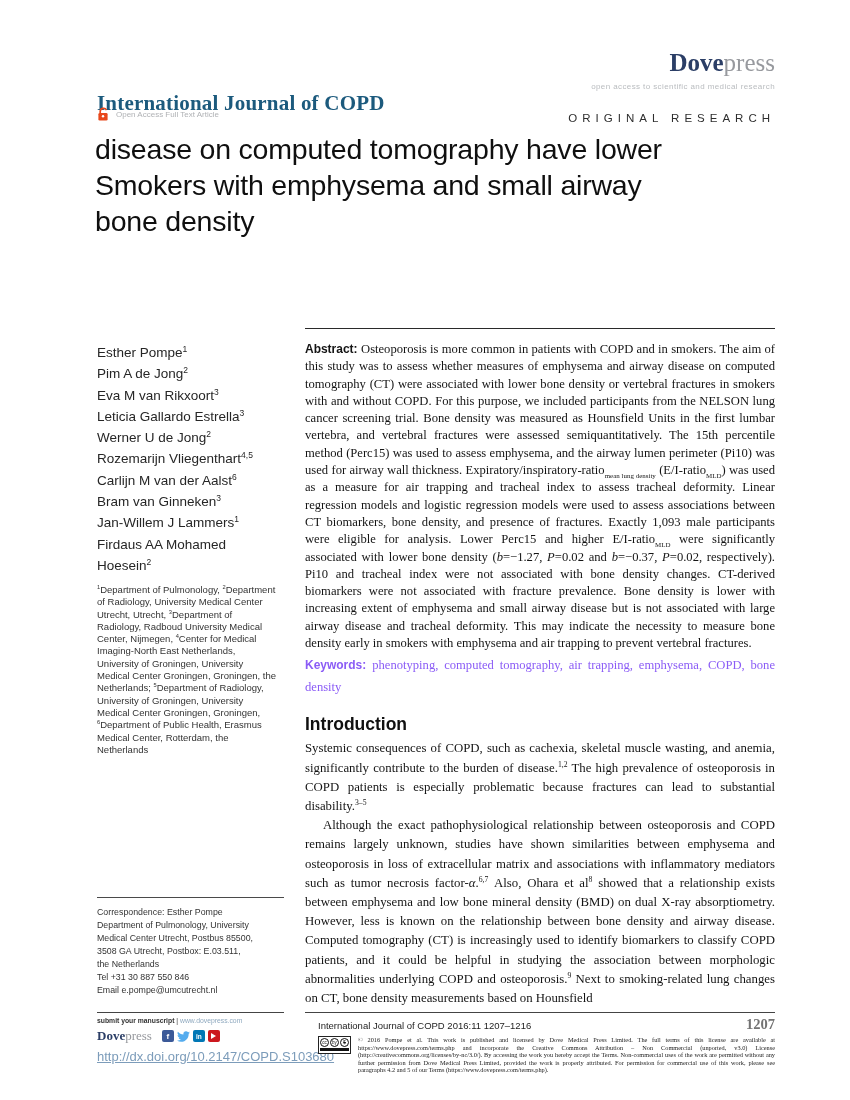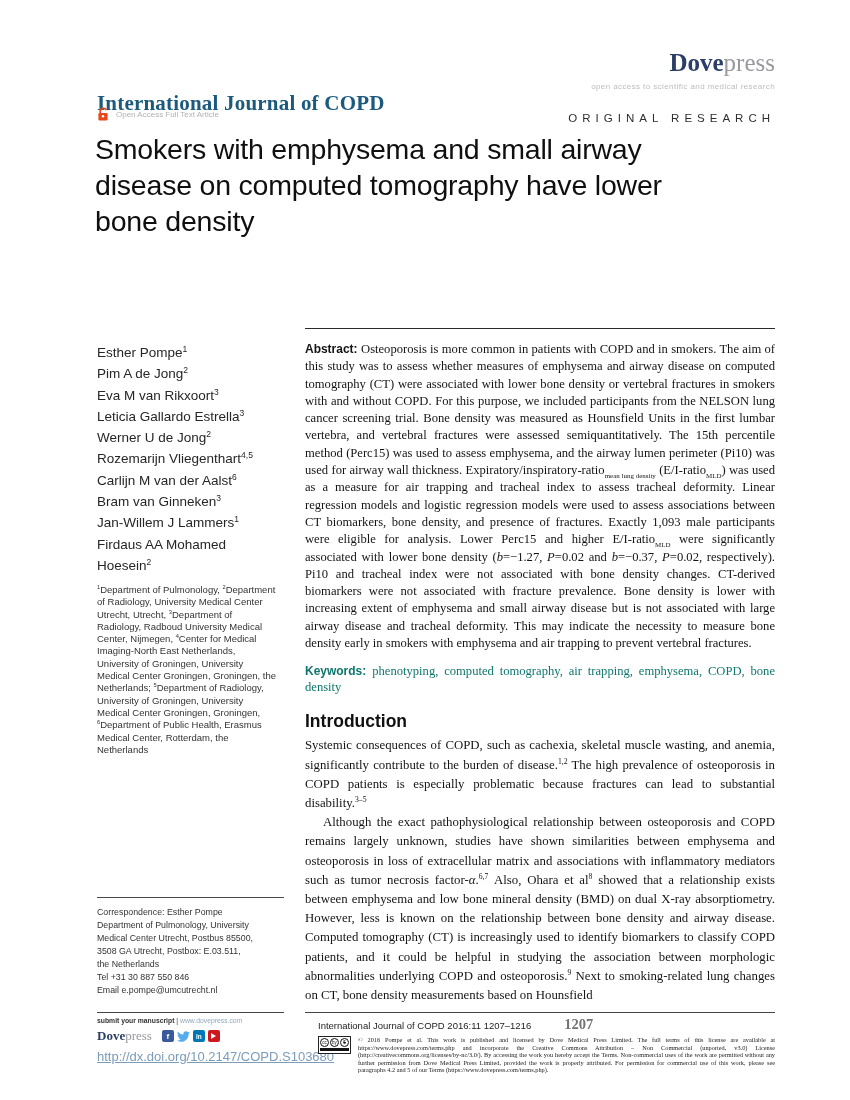--- a/index.html
+++ b/index.html
@@ -31,21 +31,21 @@
                 font-size:9.5px;line-height:12.3px;color:#333;}
   .affiliations sup{font-size:6.5px;line-height:0;}
   .correspondence{position:absolute;left:97px;top:897px;width:187px;border-top:1px solid #4a4a4a;
                   padding-top:8px;font-family:"Liberation Sans",sans-serif;font-size:8.8px;
                   line-height:13px;color:#333;}
 
   
   .right-col{position:absolute;left:305px;top:328px;width:470px;}
   .col-rule{border-top:1px solid #2a2a2a;height:0;}
   .abstract{margin-top:12px;font-size:12.6px;line-height:17.3px;text-align:justify;color:#141414;}
-  .keywords{margin-top:11px;font-size:12.6px;line-height:16px;text-align:justify;color:#0f766e;}
+  .keywords{margin-top:2px;font-size:12.6px;line-height:22px;text-align:justify;color:#8b5cf6;}
   .runs .b{font-family:"Liberation Sans",sans-serif;font-weight:bold;font-size:.95em;}
   .runs .i{font-style:italic;}
   .runs sub{font-size:.55em;line-height:0;}
   .runs sup{font-size:.6em;line-height:0;}
   .intro-h{margin:16px 0 4px 0;font-family:"Liberation Sans",sans-serif;font-weight:bold;
            font-size:17.5px;color:#101010;}
   .intro-p{margin:0;font-size:12.8px;line-height:19.2px;text-align:justify;color:#141414;}
   .intro-p.indent{text-indent:18px;}
 
   
@@ -64,21 +64,21 @@
            font-family:"Liberation Sans",sans-serif;}
   .fb{background:#3b5998;}
   .li{background:#0077b5;font-size:6.5px;}
   .yt{background:#cc181e;}
   .yt .tri{width:0;height:0;border-left:5px solid #fff;border-top:3px solid transparent;
            border-bottom:3px solid transparent;}
   .doi-line{margin-top:5px;font-size:13px;color:#7c9cba;text-decoration:underline;}
 
   .footer-right{position:absolute;left:305px;top:1012px;width:470px;border-top:1px solid #444;
                 padding-top:3px;}
-  .ref-row{display:flex;justify-content:flex-start;align-items:baseline;padding-left:13px;}
+  .ref-row{display:flex;justify-content:space-between;align-items:baseline;padding-left:13px;}
   .journal-ref{font-family:"Liberation Sans",sans-serif;font-size:9.5px;color:#1d1d1d;}
   .page-num{font-family:"Liberation Serif",serif;font-weight:bold;font-size:14.5px;color:#737373;margin-left:33px;}
   .license-row{display:flex;gap:7px;margin-top:3px;padding-left:13px;}
   .cc-badge{display:inline-flex;flex-direction:column;border:1px solid #222;background:#fff;
             padding:1px;height:18px;box-sizing:border-box;flex:0 0 auto;}
   .cc-row{display:flex;gap:1px;}
   .cc-c{width:9px;height:9px;border:1px solid #111;border-radius:50%;display:flex;align-items:center;
         justify-content:center;font-size:4.5px;font-family:"Liberation Sans",sans-serif;color:#111;
         box-sizing:border-box;}
   .cc-nc{text-decoration:line-through;}
@@ -99,22 +99,22 @@
     <svg width="13" height="15" viewBox="0 0 13 15">
       <path d="M3.2 6 V4.6 a3.3 3.3 0 0 1 6.3-1.4" fill="none" stroke="#e8481c" stroke-width="1.7"></path>
       <rect x="1.4" y="6" width="9.2" height="7.6" rx="1.3" fill="#e8481c"></rect>
       <circle cx="6" cy="9.3" r="1.2" fill="#ffffff"></circle>
     </svg>
     <span class="oa-label">Open Access Full Text Article</span>
   </div>
   <div class="article-type">ORIGINAL RESEARCH</div>
 
   <h1 class="title">
+    <div>disease on computed tomography have lower</div>
     <div>Smokers with emphysema and small airway</div>
-    <div>disease on computed tomography have lower</div>
     <div>bone density</div>
   </h1>
 
   <div class="authors">
     <div class="author"><span>Esther Pompe</span><sup>1</sup></div>
     <div class="author"><span>Pim A de Jong</span><sup>2</sup></div>
     <div class="author"><span>Eva M van Rikxoort</span><sup>3</sup></div>
     <div class="author"><span>Leticia Gallardo Estrella</span><sup>3</sup></div>
     <div class="author"><span>Werner U de Jong</span><sup>2</sup></div>
     <div class="author"><span>Rozemarijn Vliegenthart</span><sup>4,5</sup></div>

